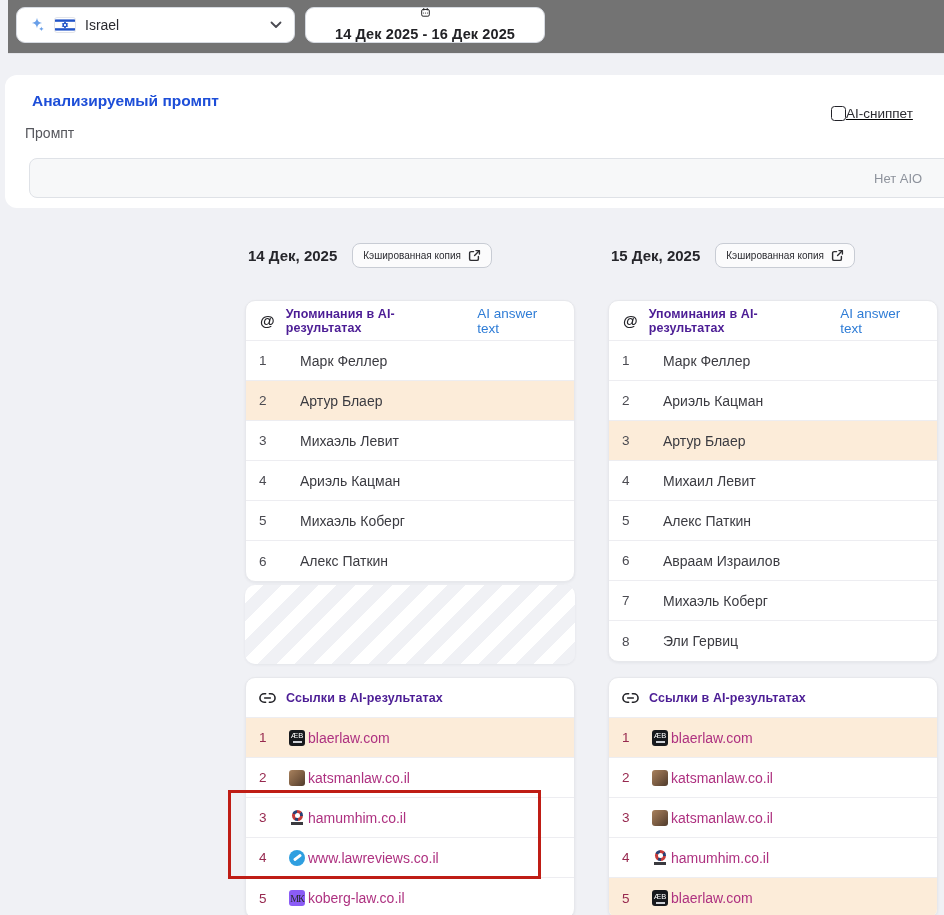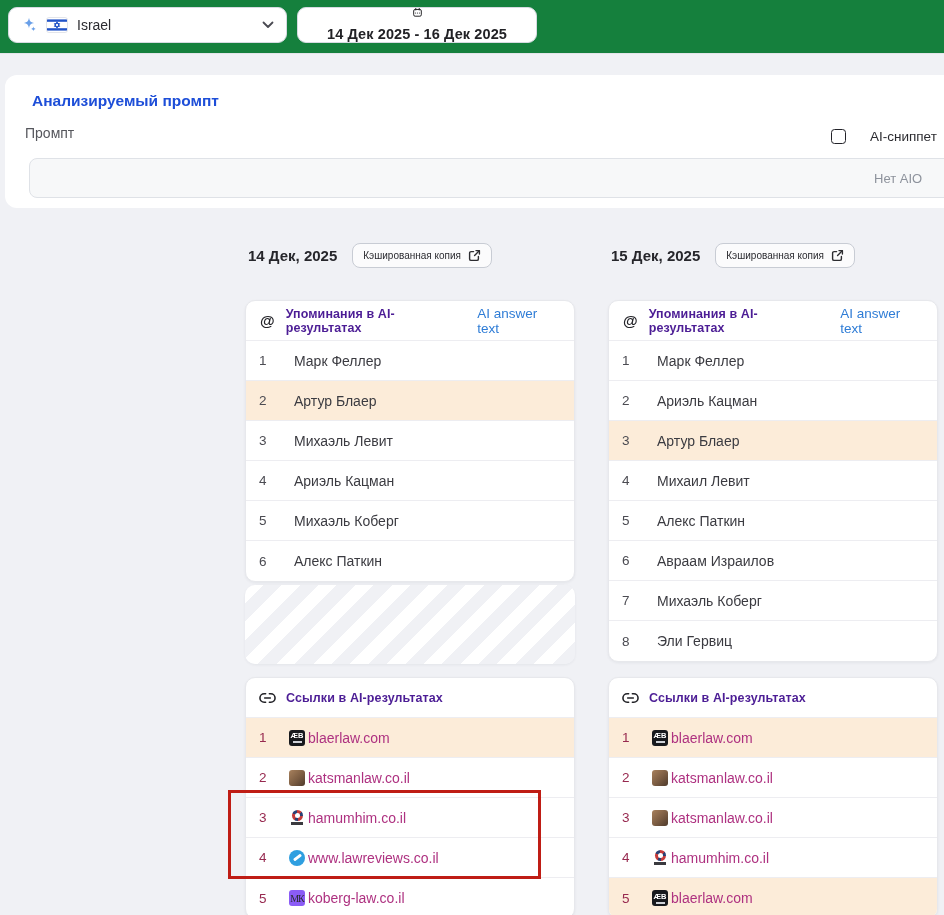--- a/index.html
+++ b/index.html
@@ -1,36 +1,36 @@
 <!DOCTYPE html>
 <html><head>
 <meta charset="utf-8">
 <style>
   * { margin:0; padding:0; box-sizing:border-box; }
   body { background:#f0f1f5; font-family:"Liberation Sans", sans-serif; }
   .page { position:relative; width:944px; height:915px; background:#f0f1f5; overflow:hidden; }
 
   
-  .topbar { position:absolute; top:0; left:0; right:0; height:54px; background:#15803d; border-bottom:1px solid #e3e4e9; }
+  .topbar { position:absolute; top:0; left:8px; right:0; height:54px; background:#737373; border-bottom:1px solid #e3e4e9; }
   .select { position:absolute; left:8px; top:7px; width:279px; height:36px; background:#fff;
             border:1px solid #d6dae1; border-radius:9px; display:flex; align-items:center;
             padding:0 12px; gap:9px; cursor:pointer; }
   .select .label { font-size:14px; color:#2b2b30; }
   .select .chev { margin-left:auto; display:flex; }
   .flag { width:22px; height:16px; border:1px solid #e3e5ea; border-radius:3px; overflow:hidden; background:#fff; flex:none; display:block; }
   .datebtn { position:absolute; left:297px; top:7px; width:240px; height:36px; background:#fff;
              border:1px solid #d6dae1; border-radius:9px; display:flex; align-items:center;
              padding:0 12px; gap:9px; cursor:pointer; font-family:inherit;flex-direction:column; }
   .datebtn .label { font-size:14.5px; font-weight:600; color:#222226; letter-spacing:.1px; }
 
   
   .prompt-card { position:absolute; top:75px; left:5px; width:960px; height:133px; background:#fff; border-radius:12px; }
   .prompt-card h2 { position:absolute; left:27px; top:17px; font-size:15.5px; font-weight:700; color:#1d4ed8; }
   .plabel { position:absolute; left:20px; top:50px; font-size:14px; color:#55565c; }
-  .chk { position:absolute; left:826px; top:54px; display:flex; align-items:center; gap:24px; cursor:pointer; }
+  .chk { position:absolute; left:826px; top:31px; display:flex; align-items:center; gap:0; cursor:pointer;text-decoration:underline; }
   .chk .box { width:15px; height:15px; border:1.8px solid #222228; border-radius:3.5px; background:#fff; flex:none; }
   .chk .ctext { font-size:13.5px; color:#2c2c31; }
   .prompt-row { position:absolute; left:24px; top:83px; width:930px; height:40px; background:#f7f8f9;
                 border:1px solid #dfe2e7; border-radius:8px; display:flex; align-items:center; padding:0 16px; cursor:pointer; }
   .prompt-row .pval { font-size:14px; font-weight:700; color:#222227; }
   .prompt-row .aio { position:absolute; left:844px; font-size:13px; color:#8d929c; font-weight:400; }
 
   
   .col { position:absolute; top:242px; width:330px; }
   .col-1 { left:245px; } .col-2 { left:608px; }
@@ -48,28 +48,28 @@
   .card-head { height:40px; display:flex; align-items:center; gap:10px; padding:0 13px;
                border-bottom:1px solid #ededf1; }
   .card-head .ct { font-size:12.5px; font-weight:700; color:#4c1d95; letter-spacing:.1px; }
   .at { font-size:15px; font-weight:600; color:#232328; width:17px; text-align:center; }
   .ai-link { margin-left:auto; font-size:13.5px; color:#2e7cd6; text-decoration:none; cursor:pointer; }
 
   .row { height:40px; display:flex; align-items:center; padding:0 13px; border-bottom:1px solid #ededf1; }
   .row:last-child { border-bottom:none; }
   .row.hl { background:#fcecd9; }
   .row .num { width:21px; flex:none; font-size:13.5px; color:#4b4b52; }
-  .row .nm { font-size:14px; color:#3b3b41; margin-left:14px; }
+  .row .nm { font-size:14px; color:#3b3b41; margin-left:20px; }
   .lrow .num { color:#97294f; }
   .lrow .dom { font-size:14px; color:#ae3180; text-decoration:none; margin-left:3px; cursor:pointer; }
 
   
   .fav { width:16px; height:16px; margin-left:9px; flex:none; display:flex; flex-direction:column;
          align-items:center; justify-content:center; border-radius:3px; overflow:hidden; }
-  .fav-blaer { background:#17191d; color:#fff; font-size:7.5px; font-weight:700; line-height:1; }
+  .fav-blaer { background:#17191d; color:#fff; font-size:7.5px; font-weight:400; line-height:1; }
   .fav-blaer .sub { width:9px; height:2px; background:#cfd2d8; margin-top:1.5px; }
   .fav-kat { background:linear-gradient(135deg,#a8815d 0%,#7b5c42 55%,#4e3a2c 100%); }
   .fav-ham { background:transparent; }
   .fav-ham .ring { width:11px; height:11px; border-radius:50%;
         background:conic-gradient(#c43b3b 0 14%,#2b3f73 14% 26%,#c43b3b 26% 47%,#2b3f73 47% 60%,#c43b3b 60% 82%,#2b3f73 82% 100%);
         position:relative; }
   .fav-ham .ring::after { content:""; position:absolute; left:3px; top:3px; width:5px; height:5px; border-radius:50%; background:#fff; }
   .fav-ham .sub { width:12px; height:2.5px; background:#3a3a3f; margin-top:1px; }
   .fav-law { background:#2f9fe0; border-radius:50%; }
   .fav-law .gavel { width:9px; height:3px; background:#fff; border-radius:1px; transform:rotate(-38deg); }

